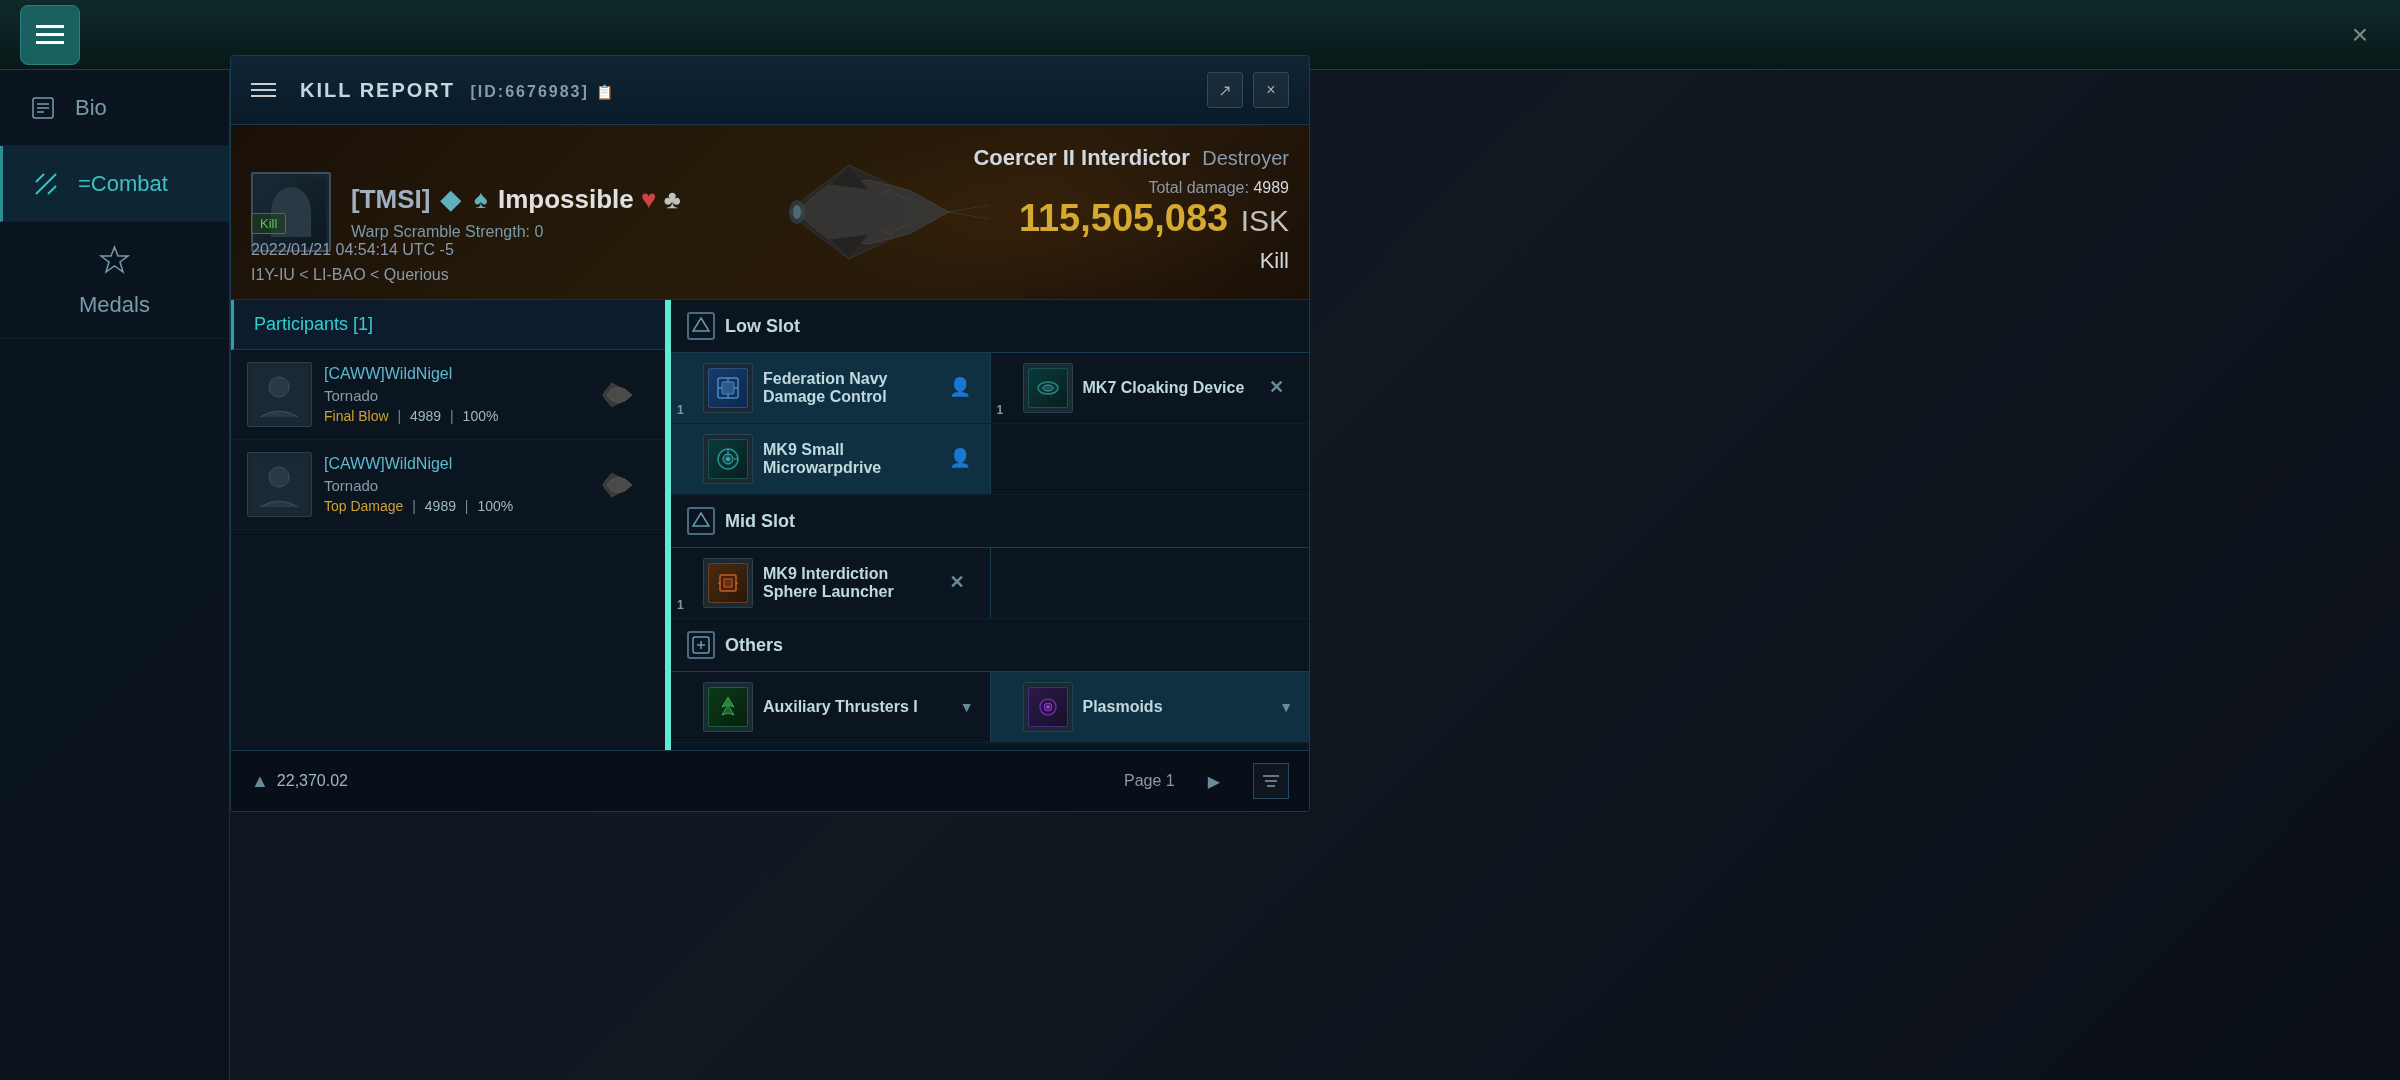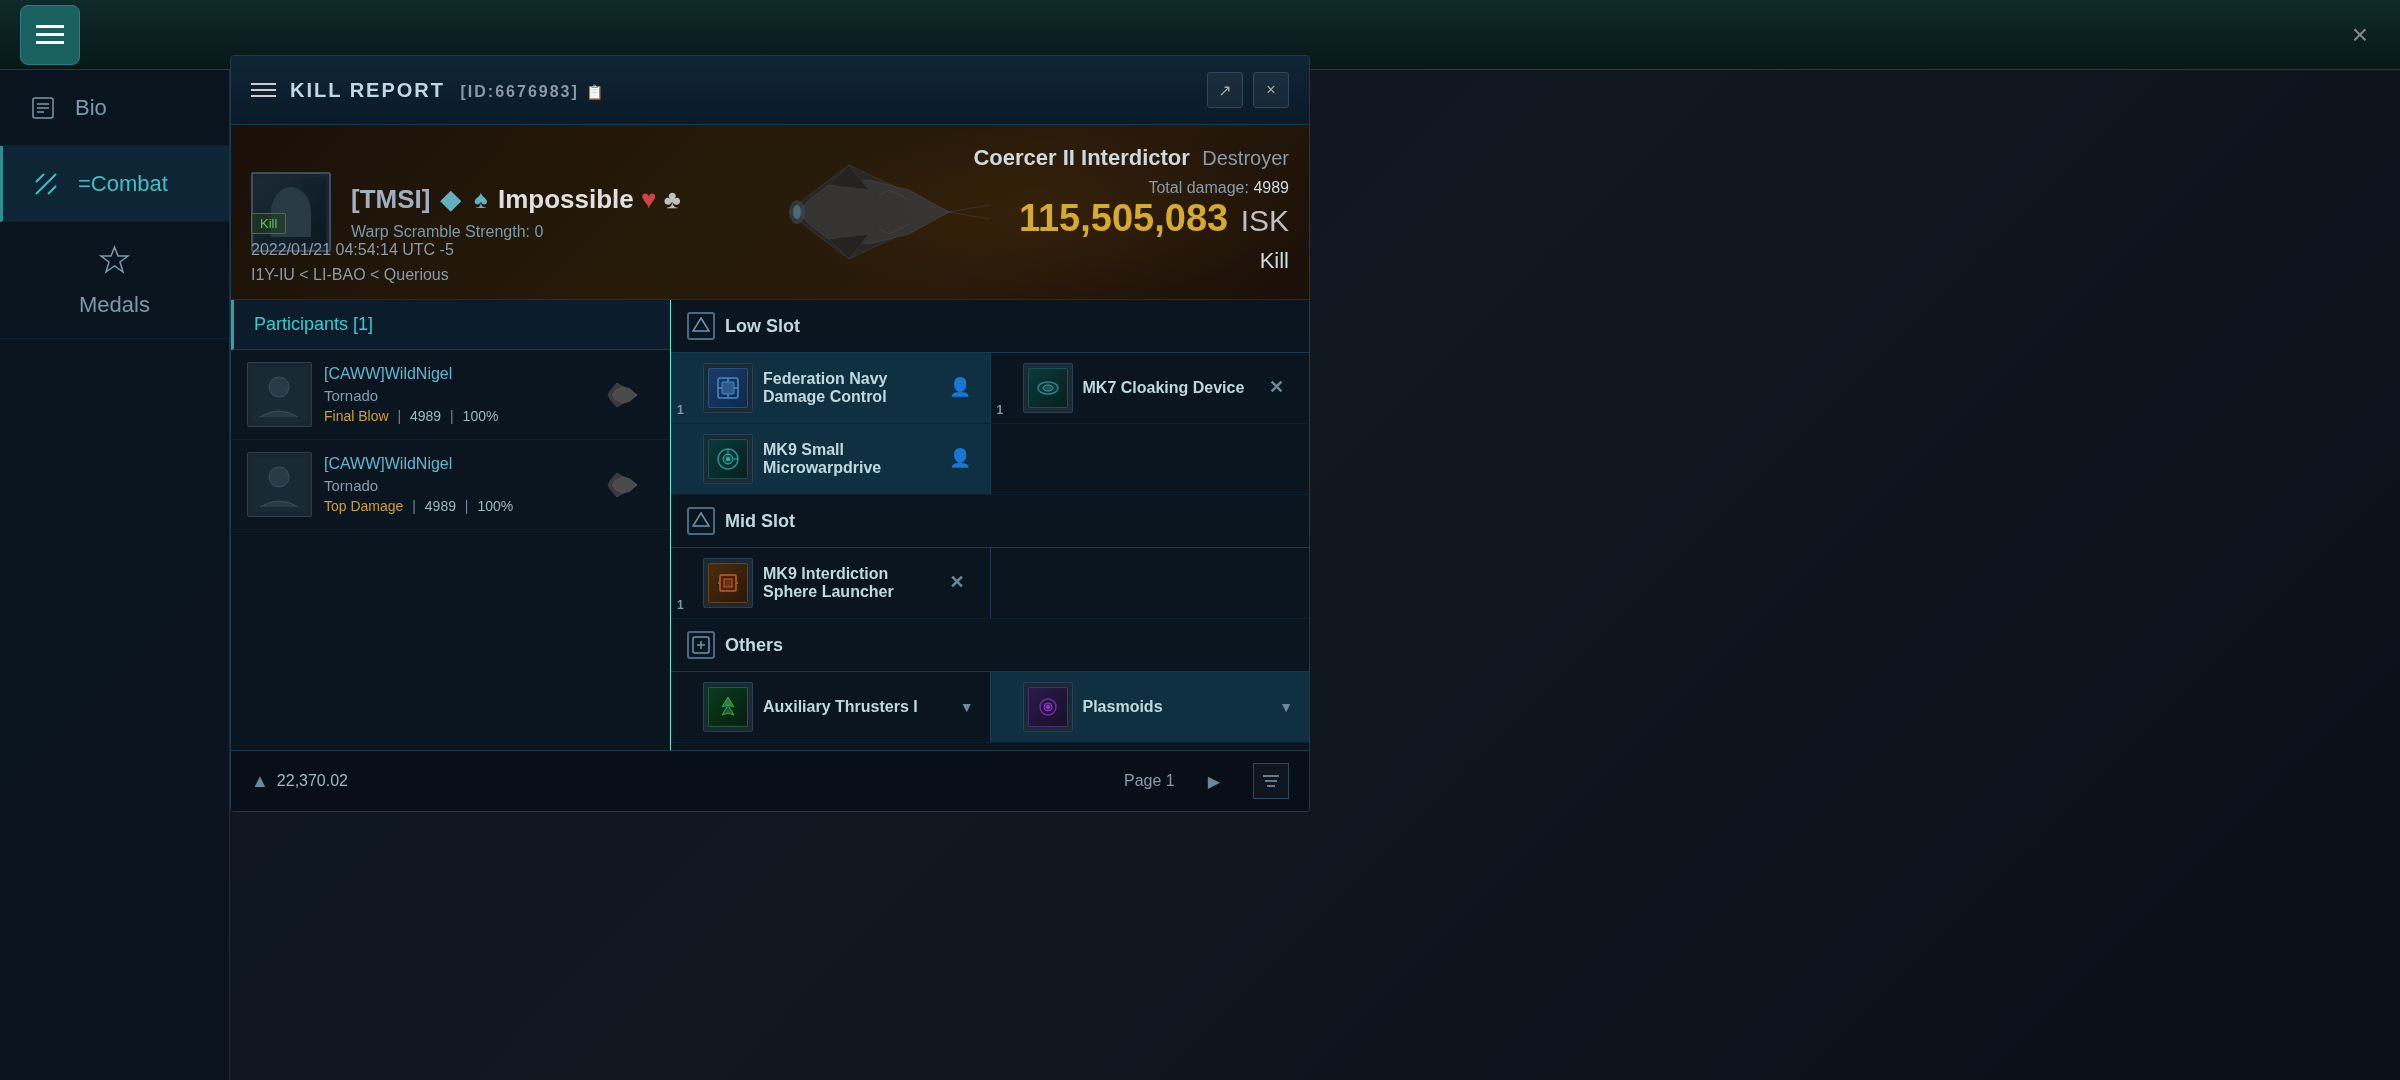--- a/index.html
+++ b/index.html
@@ -143,21 +143,21 @@
       border-radius: 4px;
       overflow: hidden;
     }
 
     
     .modal-header {
       background: linear-gradient(180deg, #0f2535 0%, #0a1a28 100%);
       padding: 16px 20px;
       display: flex;
       align-items: center;
-      gap: 4px;
+      gap: 14px;
       border-bottom: 1px solid #1a3a50;
     }
 
     .modal-menu-icon {
       width: 35px;
       height: 35px;
       display: flex;
       flex-direction: column;
       gap: 4px;
       justify-content: center;
@@ -378,21 +378,21 @@
     
     .modal-content {
       display: flex;
       height: 450px;
     }
 
     
     .participants-panel {
       width: 440px;
       flex-shrink: 0;
-      border-right: 1px solid #5eead4;
+      border-right: 6px solid #5eead4;
       background: #0a1520;
       display: flex;
       flex-direction: column;
     }
 
     .participants-header {
       padding: 14px 20px;
       border-bottom: 1px solid #1a3a50;
       border-left: 3px solid #30a0a0;
       background: #0d1c2c;

